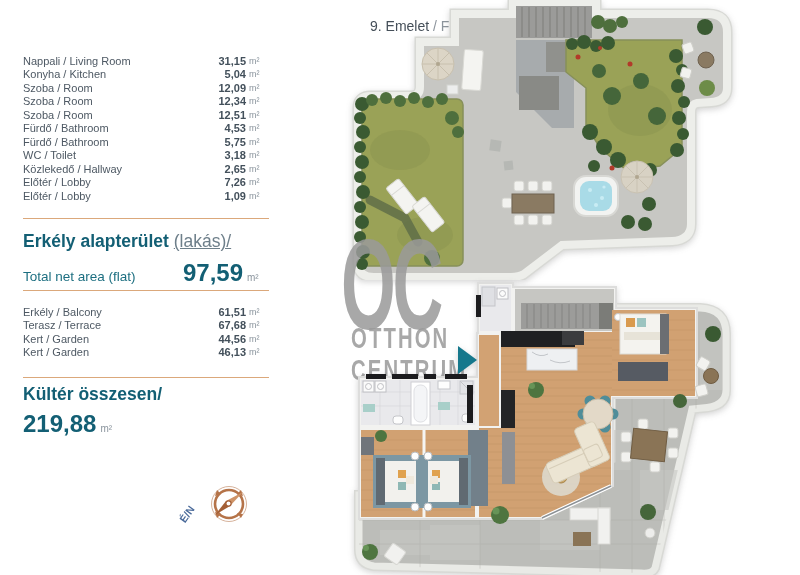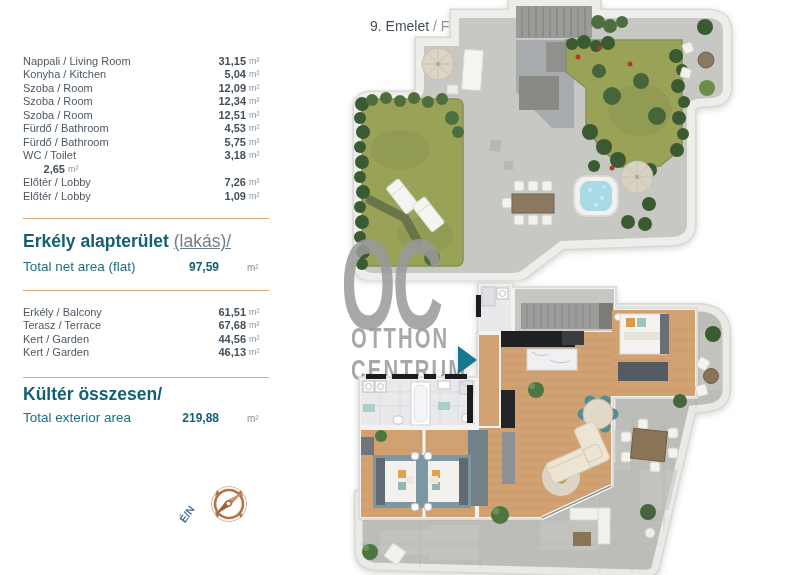--- a/index.html
+++ b/index.html
@@ -6,23 +6,23 @@
   .stage{position:relative;width:800px;height:575px;background:#ffffff;overflow:hidden;
          font-family:"Liberation Sans",sans-serif;}
   .room-table{position:absolute;left:23px;top:54px;width:246px;}
   .row{display:flex;align-items:center;height:13.5px;font-size:11px;color:#4d5863;}
   .row .lbl{flex:1;white-space:nowrap;}
   .row .val{font-weight:bold;text-align:right;min-width:42px;color:#43505b;}
   .row .unit{width:20px;font-size:9px;color:#8a949d;padding-left:3px;}
   .divider{position:absolute;left:23px;width:246px;height:0;border-top:1.6px solid #dba87b;}
   .h-teal{position:absolute;left:23px;width:300px;font-size:17.5px;font-weight:bold;color:#135f74;white-space:nowrap;}
   .h-teal .note{font-weight:normal;color:#6e7f8a;text-decoration:underline;}
-  .total-row{position:absolute;left:23px;width:246px;display:flex;align-items:baseline;gap:24px;}
+  .total-row{position:absolute;left:23px;width:246px;display:flex;align-items:baseline;}
   .total-row .tlbl{flex:1;font-size:13.5px;color:#1d6f81;}
-  .total-row .tval{font-size:12px;font-weight:bold;color:#135f74;text-align:right;}
+  .total-row .tval{font-size:24px;font-weight:bold;color:#135f74;text-align:right;}
   .total-row .tunit{width:22px;font-size:10px;color:#8a949d;padding-left:4px;}
   
   .floor-title{position:absolute;left:370px;top:18px;font-size:14px;color:#454f59;white-space:nowrap;}
   .floor-title .b{font-weight:normal;}
   .floor-title .lite{color:#8d959d;}
   
   .wm{position:absolute;color:#9a9a9a;opacity:.85;line-height:1;user-select:none;}
   .wm-oc{left:341px;top:221px;font-size:128px;font-weight:bold;letter-spacing:-6px;
          transform:scaleX(.55);transform-origin:left top;}
   .wm-l{font-size:29px;font-weight:bold;letter-spacing:3px;transform:scaleX(.70);transform-origin:left top;}
@@ -78,20 +78,21 @@
         <span class="lbl">Fürdő / Bathroom</span>
         <span class="val">5,75</span>
         <span class="unit">m²</span>
       </div>
     <div class="row">
         <span class="lbl">WC / Toilet</span>
         <span class="val">3,18</span>
         <span class="unit">m²</span>
       </div>
     <div class="row">
+        <span class="lbl">Közlekedő / Hallway</span>
         <span class="val">2,65</span>
         <span class="unit">m²</span>
       </div>
     <div class="row">
         <span class="lbl">Előtér / Lobby</span>
         <span class="val">7,26</span>
         <span class="unit">m²</span>
       </div>
     <div class="row">
         <span class="lbl">Előtér / Lobby</span>
@@ -133,21 +134,20 @@
         <span class="val">46,13</span>
         <span class="unit">m²</span>
       </div>
   </div>
 
   <div class="divider" style="top:377px"></div>
 
   <div class="h-teal" style="top:384px"><span>Kültér összesen/</span></div>
 
   <div class="total-row" style="top:410px">
-    <span class="tlbl">Total exterior area</span>
     <span class="tval">219,88</span>
     <span class="tunit">m²</span>
   </div>
 
   <div class="floor-title">
     <span class="b">9. Emelet</span><span class="lite"> / </span><span class="lite">Floor</span>
   </div>
 
   <svg id="plan-top" class="plan z1" width="460" height="280" viewBox="340 0 460 280">
     <g>

